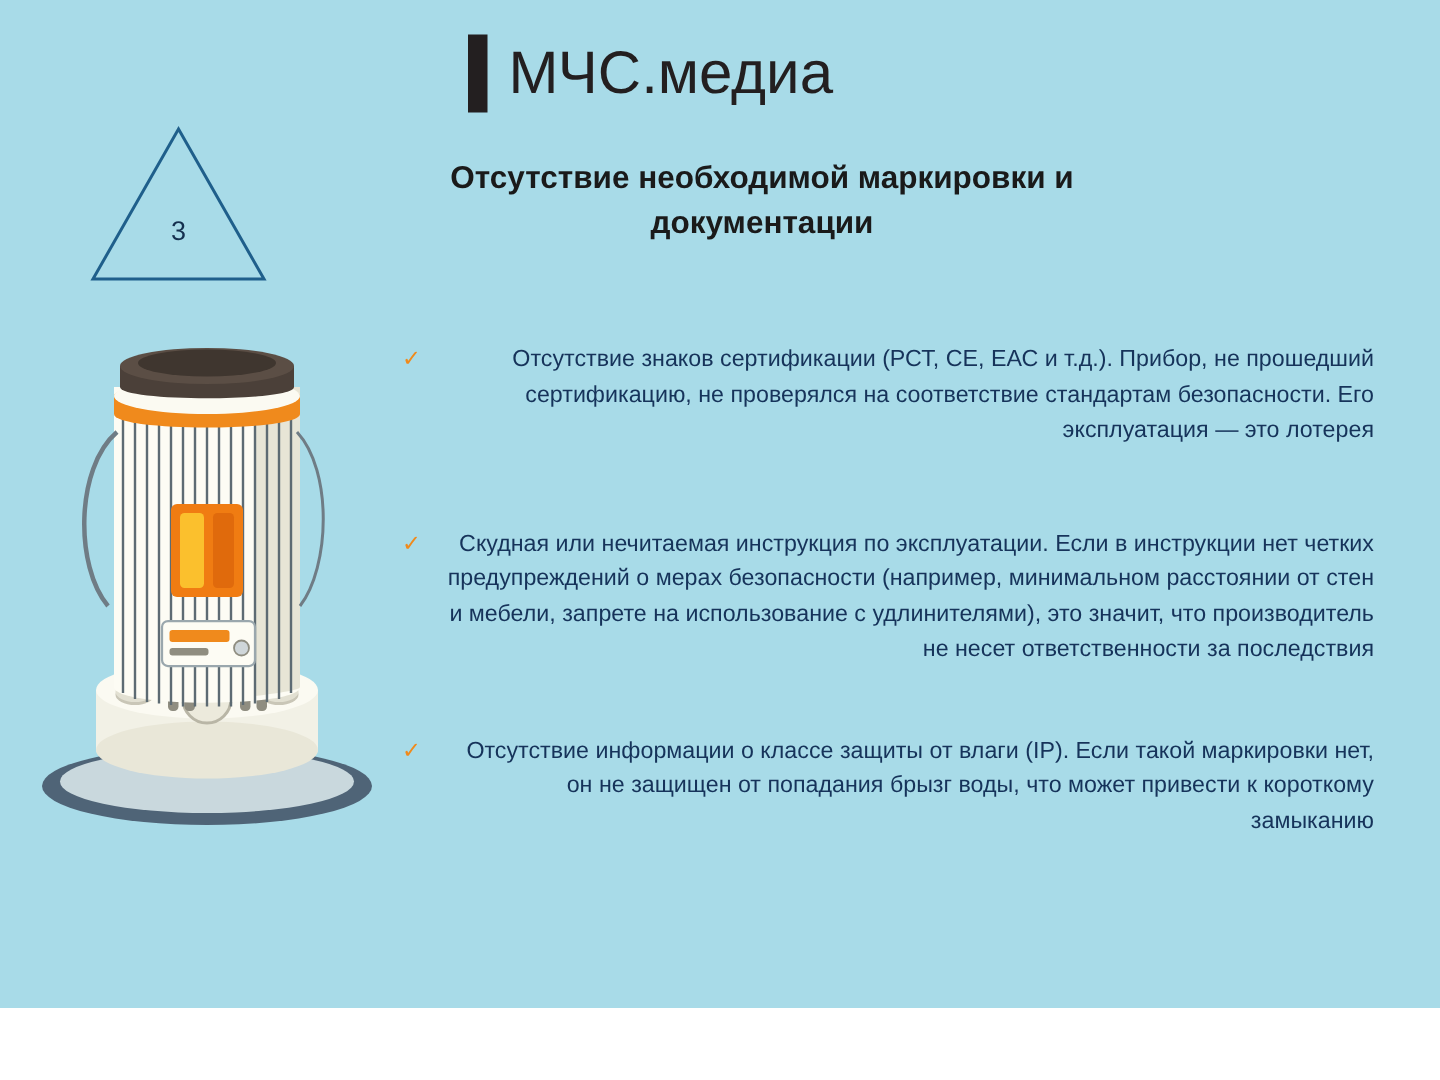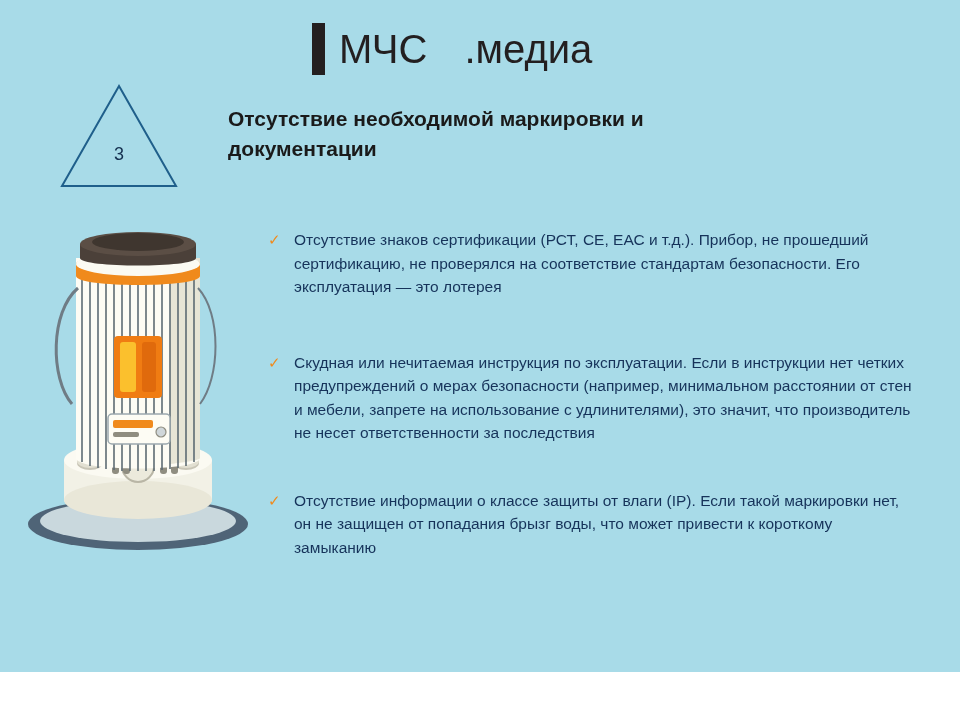--- a/index.html
+++ b/index.html
@@ -50,21 +50,20 @@
     color: #231f20;
     letter-spacing: 0px;
     line-height: 1;
     white-space: nowrap;
   }
   .logo-text .bold {
     font-weight: normal;
   }
   .logo-text .light {
     font-weight: normal;
-    margin-left: 37px;
   }
 
   
   .triangle-wrap {
     position: absolute;
     left: 58px;
     top: 82px;
     width: 122px;
     height: 108px;
   }
@@ -81,20 +80,21 @@
     color: #15304f;
     font-weight: normal;
   }
 
   
   .title {
     position: absolute;
     left: 228px;
     top: 104px;
     width: 560px;
+    text-align: center;
     font-size: 21px;
     font-weight: bold;
     color: #1a1a1a;
     line-height: 1.45;
   }
 
   
   .bullets {
     position: absolute;
     left: 268px;
@@ -110,20 +110,21 @@
     font-size: 15px;
     color: #f08a1c;
     line-height: 1.5;
     padding-top: 1px;
   }
   .bullet-text {
     flex: 1 1 auto;
     font-size: 15.5px;
     color: #16335a;
     line-height: 1.52;
+    text-align: right;
   }
   .bullet-1 { margin-bottom: 52px; }
   .bullet-2 { margin-bottom: 44px; }
 
   
   .heater {
     position: absolute;
     left: 20px;
     top: 228px;
     width: 250px;

